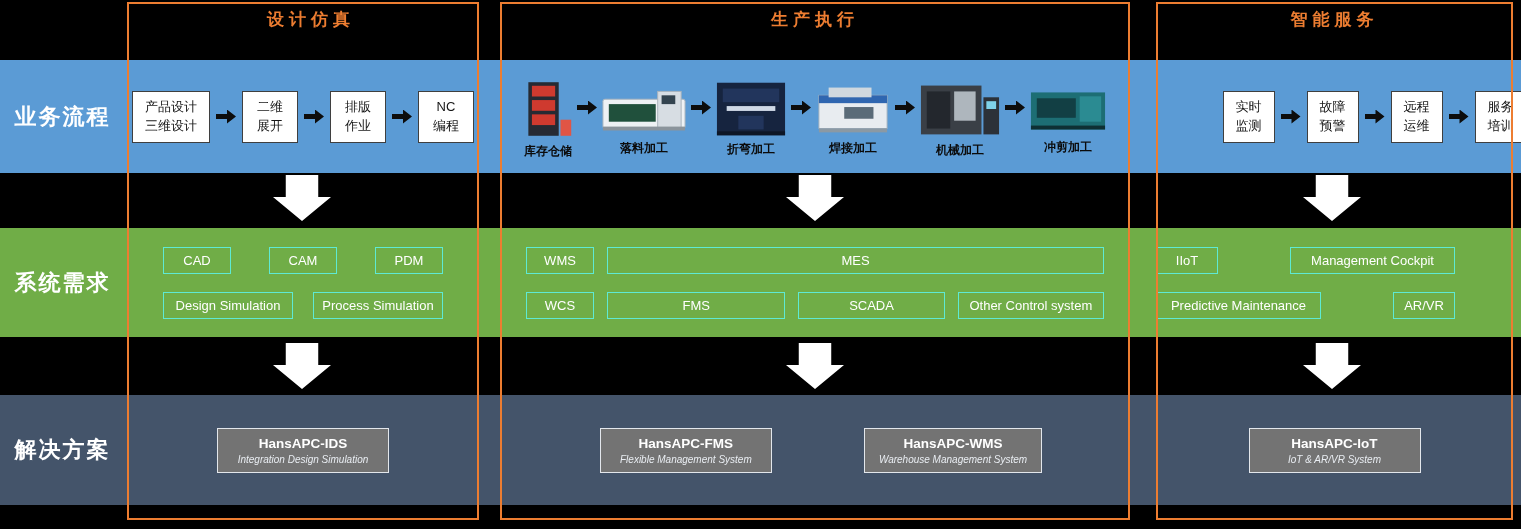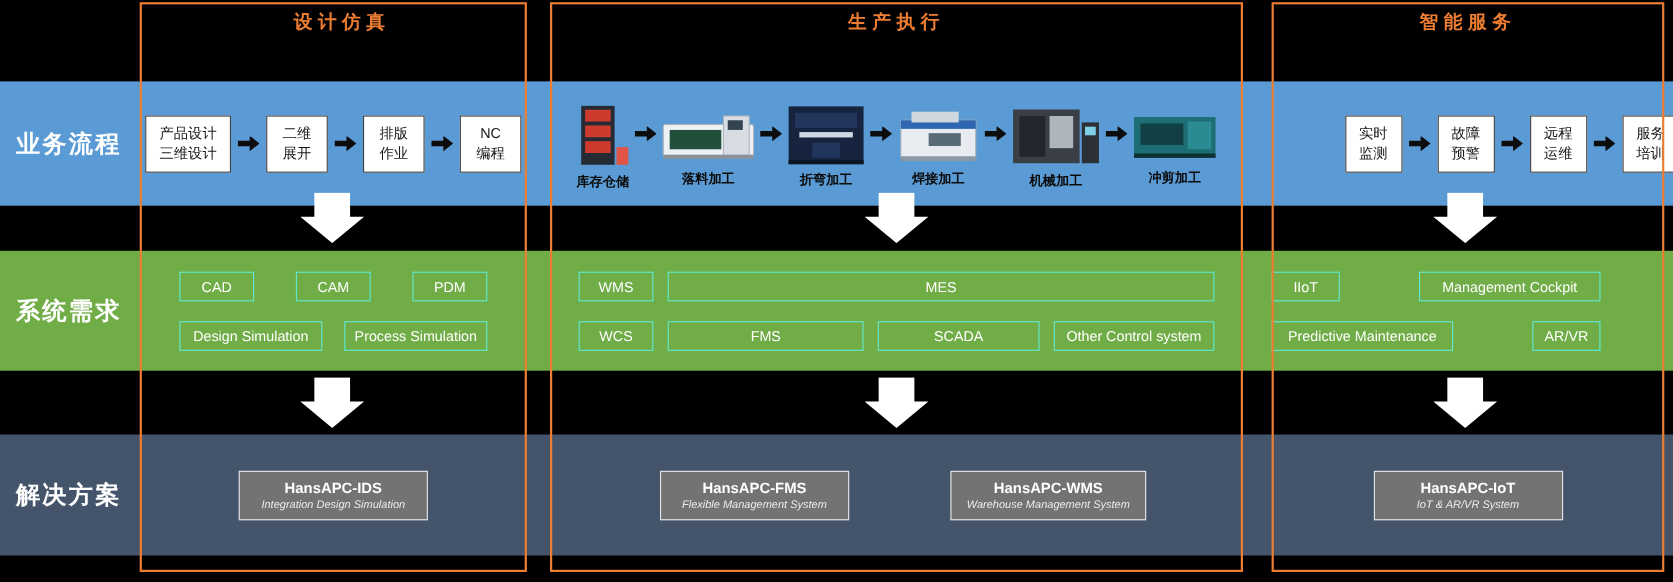--- a/index.html
+++ b/index.html
@@ -1,21 +1,21 @@
 <!DOCTYPE html>
 <html><head>
 <meta charset="utf-8">
 <style>
   * { margin: 0; padding: 0; box-sizing: border-box; }
   body { background: #000; font-family: "Liberation Sans", "DejaVu Sans", sans-serif; }
   .canvas { position: relative; width: 1521px; height: 529px; background: #000; overflow: hidden; }
 
   
   .band { position: absolute; left: 0; width: 1521px; }
-  .band-process   { top: 74px;  height: 113px; background: #5B9BD5; }
+  .band-process   { top: 60px;  height: 113px; background: #5B9BD5; }
   .band-systems   { top: 228px; height: 109px; background: #70AD47; }
   .band-solutions { top: 395px; height: 110px; background: #44546A; }
 
   .row-label {
     position: absolute; left: 0; top: 0; bottom: 0; width: 125px;
     display: flex; align-items: center; justify-content: center;
     color: #fff; font-size: 22px; font-weight: bold; letter-spacing: 2px;
   }
 
   .zone { position: absolute; top: 0; height: 100%; }

